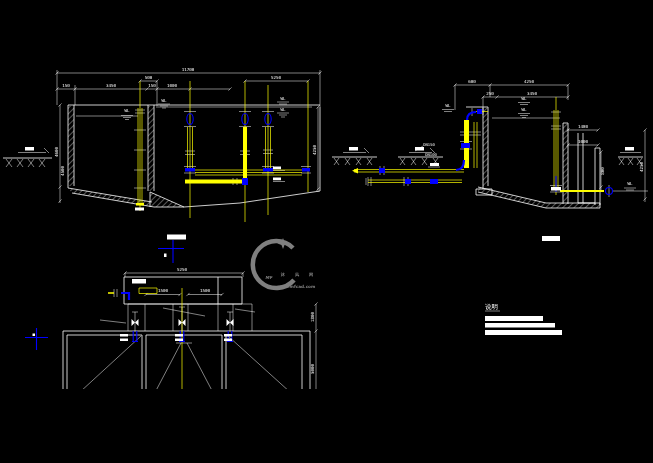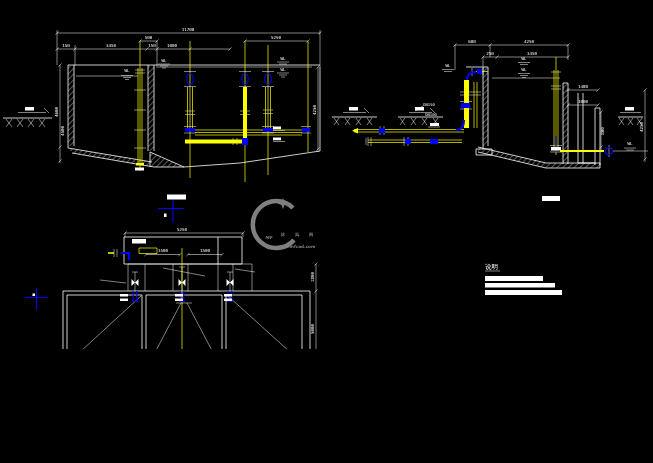--- a/index.html
+++ b/index.html
@@ -1,16 +1,16 @@
 <!DOCTYPE html>
 <html><head>
 <meta charset="utf-8">
 <style>
   html,body{margin:0;padding:0;background:#000;}
-  #stage{width:653px;height:349px;background:#000;position:relative;overflow:hidden;}
+  #stage{width:653px;height:349px;background:#000;position:relative;overflow:hidden;margin-top:40px;}
   svg{display:block;}
   .w{stroke:#fff;stroke-width:.8;fill:none;}
   .t{stroke:#fff;stroke-width:.5;fill:none;}
   .y{stroke:#ff0;stroke-width:.7;fill:none;}
   .Y{fill:#ff0;stroke:none;}
   .b{stroke:#00f;stroke-width:1.1;fill:none;}
   .b2{stroke:#00f;stroke-width:2.2;fill:none;}
   .B{fill:#00f;stroke:none;}
   .W{fill:#fff;stroke:none;}
   .H{fill:url(#h1);stroke:none;}

